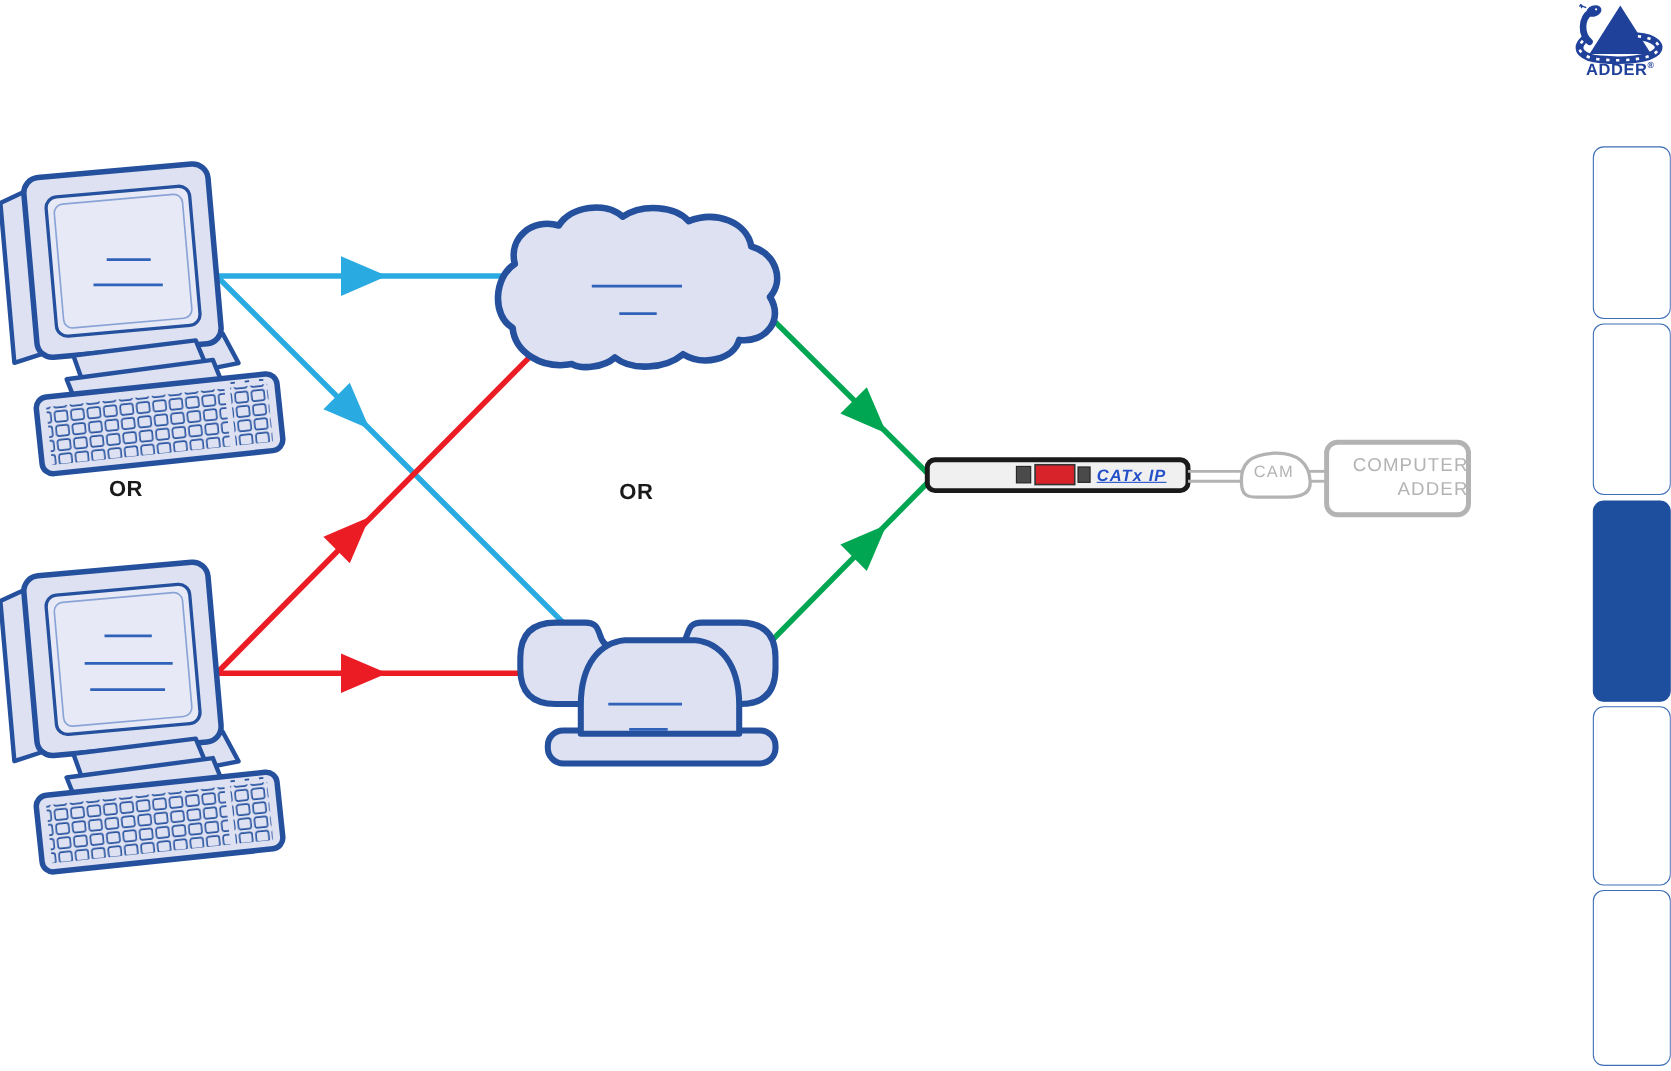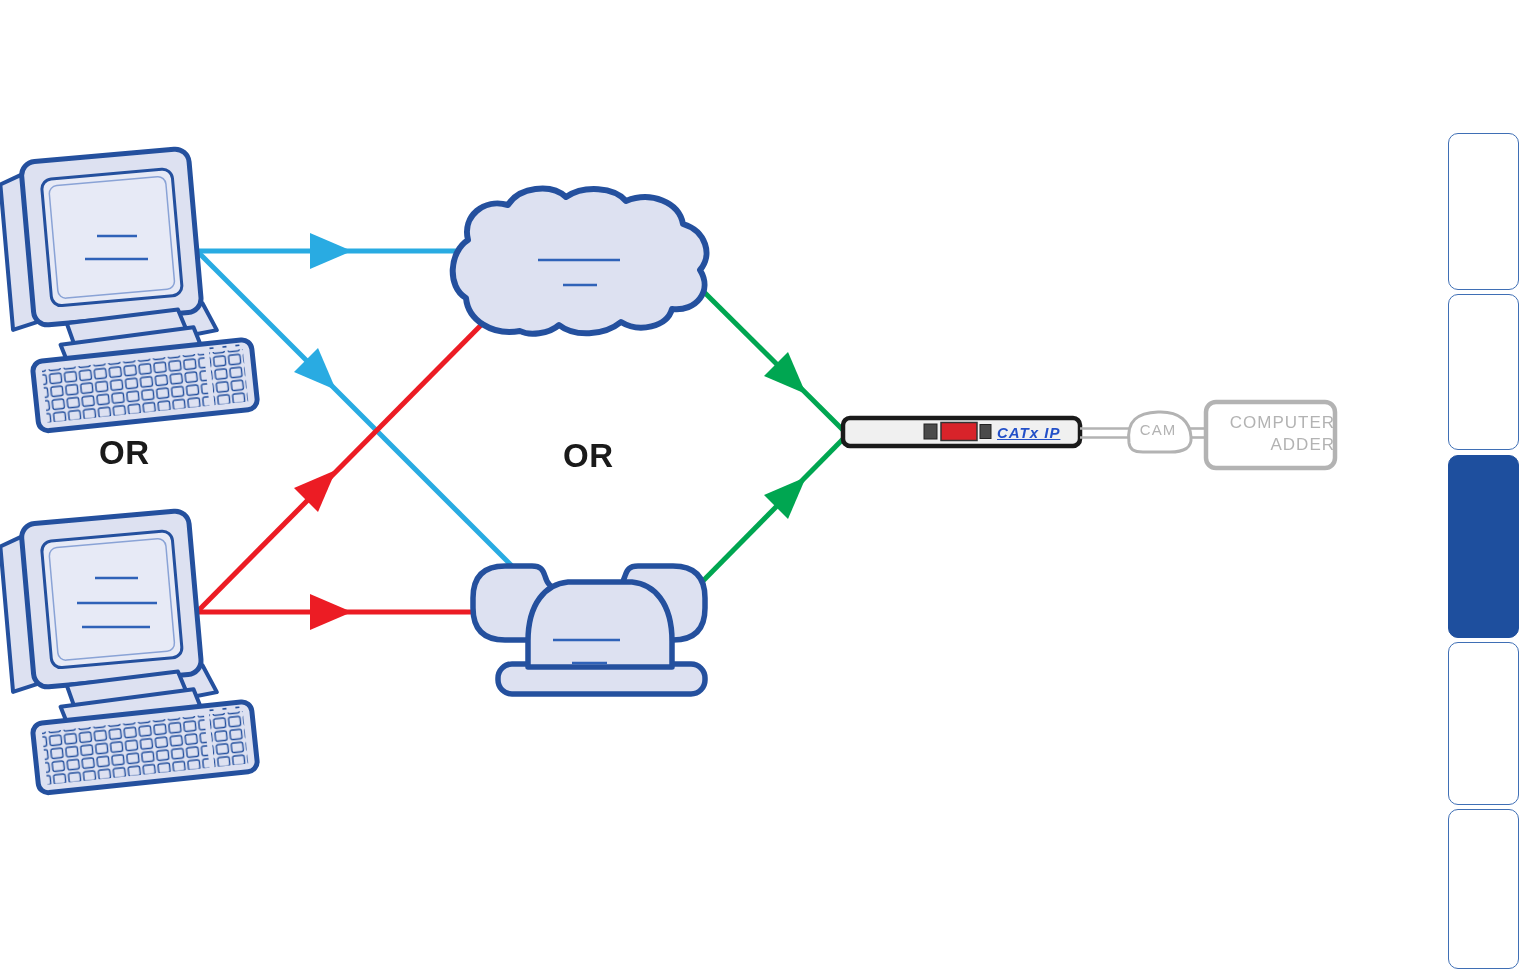--- a/index.html
+++ b/index.html
@@ -1,20 +1,20 @@
 <!DOCTYPE html>
 <html style="--outline: #24509e; --node-fill: #dde1f1; --screen-fill: #e7eaf6; --inner-line: #2f62b8; --cyan: #29abe2; --red: #ec1c24; --green: #00a651; --gray: #b3b3b3; --device-text: #2350c8; --device-border: #1a1a1a; --device-fill: #f0f0f0; --led-red: #d8232a; --led-dark: #4a4a4a; --active-tab: #1e4f9e; --tab-border: #3f6fb5; --logo-blue: #20419a; --or-text: #1a1a1a;"><head>
 <meta charset="utf-8">
 <style>
   html,body{margin:0;padding:0;background:#ffffff;}
   .stage{position:relative;width:1519px;height:974px;overflow:hidden;background:#fff;
          font-family:"Liberation Sans", sans-serif;}
   .art{position:absolute;left:0;top:0;}
   .overlay{position:absolute;box-sizing:border-box;}
-  .or-label{font-weight:bold;font-size:33px;color:var(--or-text,#1a1a1a);letter-spacing:0.5px;}
+  .or-label{font-weight:bold;font-size:20px;color:var(--or-text,#1a1a1a);letter-spacing:0.5px;}
   .device-label{font-weight:bold;font-style:italic;font-size:15px;letter-spacing:1px;
                 color:var(--device-text,#2350c8);white-space:nowrap;}
   .cam-label{font-size:15px;color:var(--gray,#b3b3b3);letter-spacing:1px;}
   .compsys-label{font-size:17px;line-height:22px;color:var(--gray,#b3b3b3);
                  letter-spacing:1px;text-align:right;}
   .tab{position:absolute;left:1448px;width:69px;border:1.6px solid var(--tab-border,#3f6fb5);
        border-radius:10px;background:#ffffff;}
   .tab.active{background:var(--active-tab,#1e4f9e);border-color:var(--active-tab,#1e4f9e);}
   .logo-wrap{position:absolute;left:1429px;top:3px;width:88px;height:76px;}
   .logo-text{position:absolute;left:0;top:52px;width:88px;text-align:center;
@@ -158,14 +158,26 @@
     <div>COMPUTER</div>
     <div>ADDER</div>
   </div>
 
   <div class="tab" style="top:133px;height:155px;"></div>
   <div class="tab" style="top:294px;height:154px;"></div>
   <div class="tab active" style="top:455px;height:181px;"></div>
   <div class="tab" style="top:642px;height:161px;"></div>
   <div class="tab" style="top:809px;height:158px;"></div>
 
+  <div class="logo-wrap">
+    <svg width="88" height="58" viewBox="0 0 88 58">
+      <polygon points="44,2 72,46 16,46" fill="var(--logo-blue,#20419a)"></polygon>
+      <path d="M 10 34 C 2 42 10 50 26 51 C 48 53 70 51 77 44 C 83 38 74 31 60 30" fill="none" stroke="var(--logo-blue,#20419a)" stroke-width="7" stroke-linecap="round"></path>
+      <path d="M 10 34 C 2 42 10 50 26 51 C 48 53 70 51 77 44 C 83 38 74 31 60 30" fill="none" stroke="#ffffff" stroke-width="2.4" stroke-dasharray="3 6"></path>
+      <path d="M 16 35 C 8 28 8 14 17 8" fill="none" stroke="var(--logo-blue,#20419a)" stroke-width="6" stroke-linecap="round"></path>
+      <ellipse cx="20" cy="7" rx="7" ry="5" transform="rotate(-18 20 7)" fill="var(--logo-blue,#20419a)"></ellipse>
+      <circle cx="22" cy="5.5" r="1" fill="#ffffff"></circle>
+      <path d="M 13 4 C 10 2.5 8.5 2 6.5 2.5 M 9.5 2.2 L 7.5 0.8 M 9.5 2.2 L 8.5 4.4" fill="none" stroke="var(--logo-blue,#20419a)" stroke-width="1.2"></path>
+    </svg>
+    <div class="logo-text"><span>ADDER</span><sup>®</sup></div>
+  </div>
 
 </div>
 
 </body></html>

